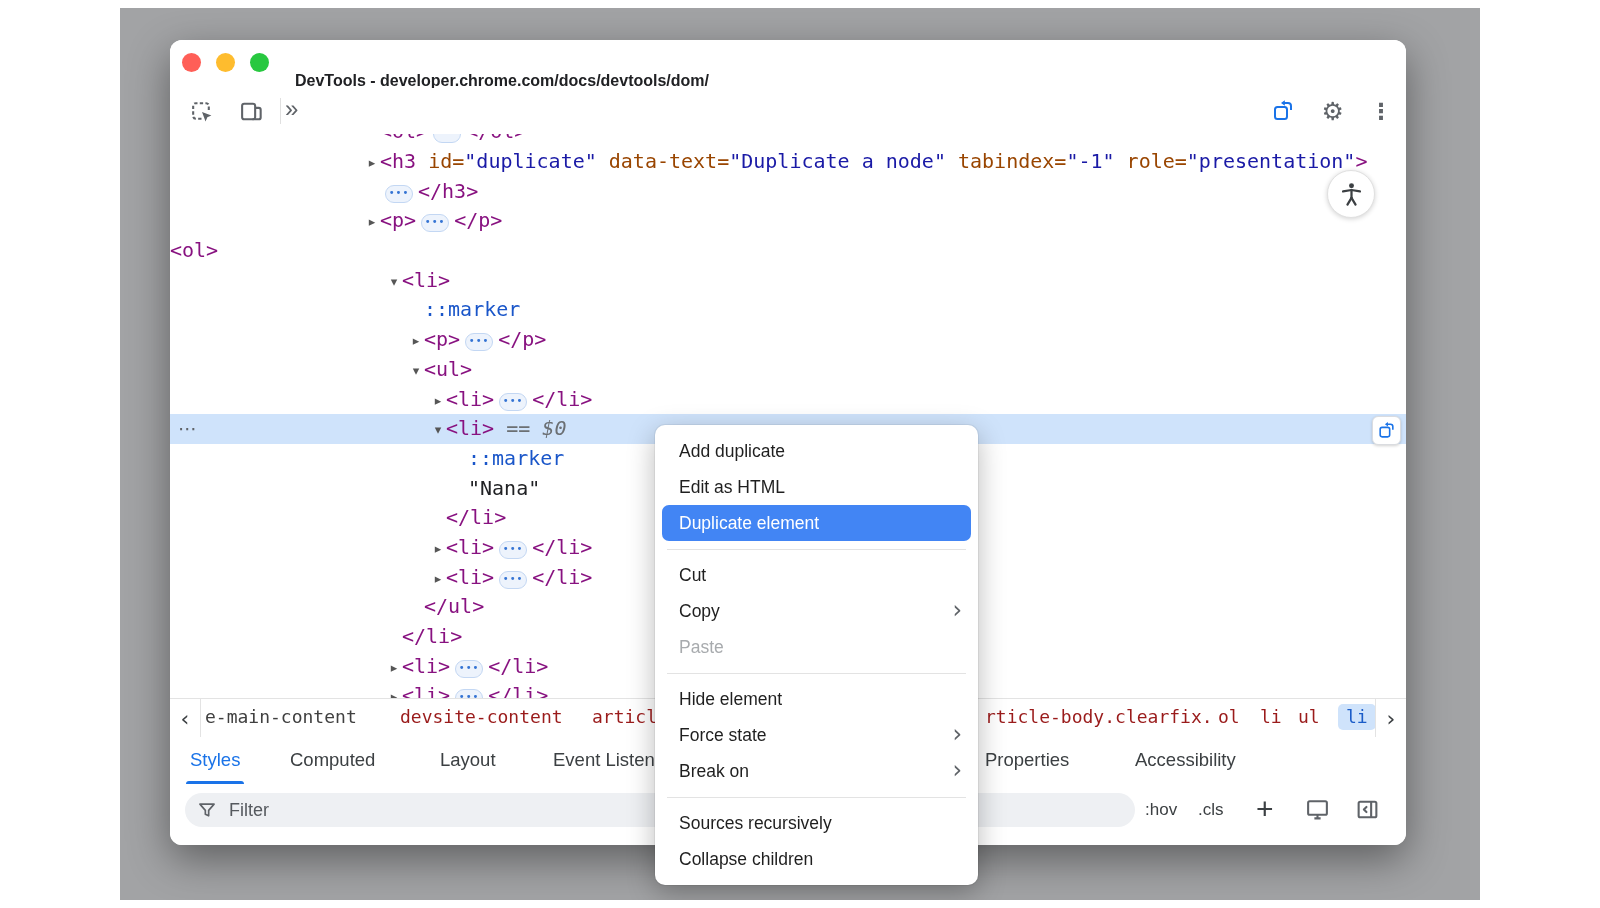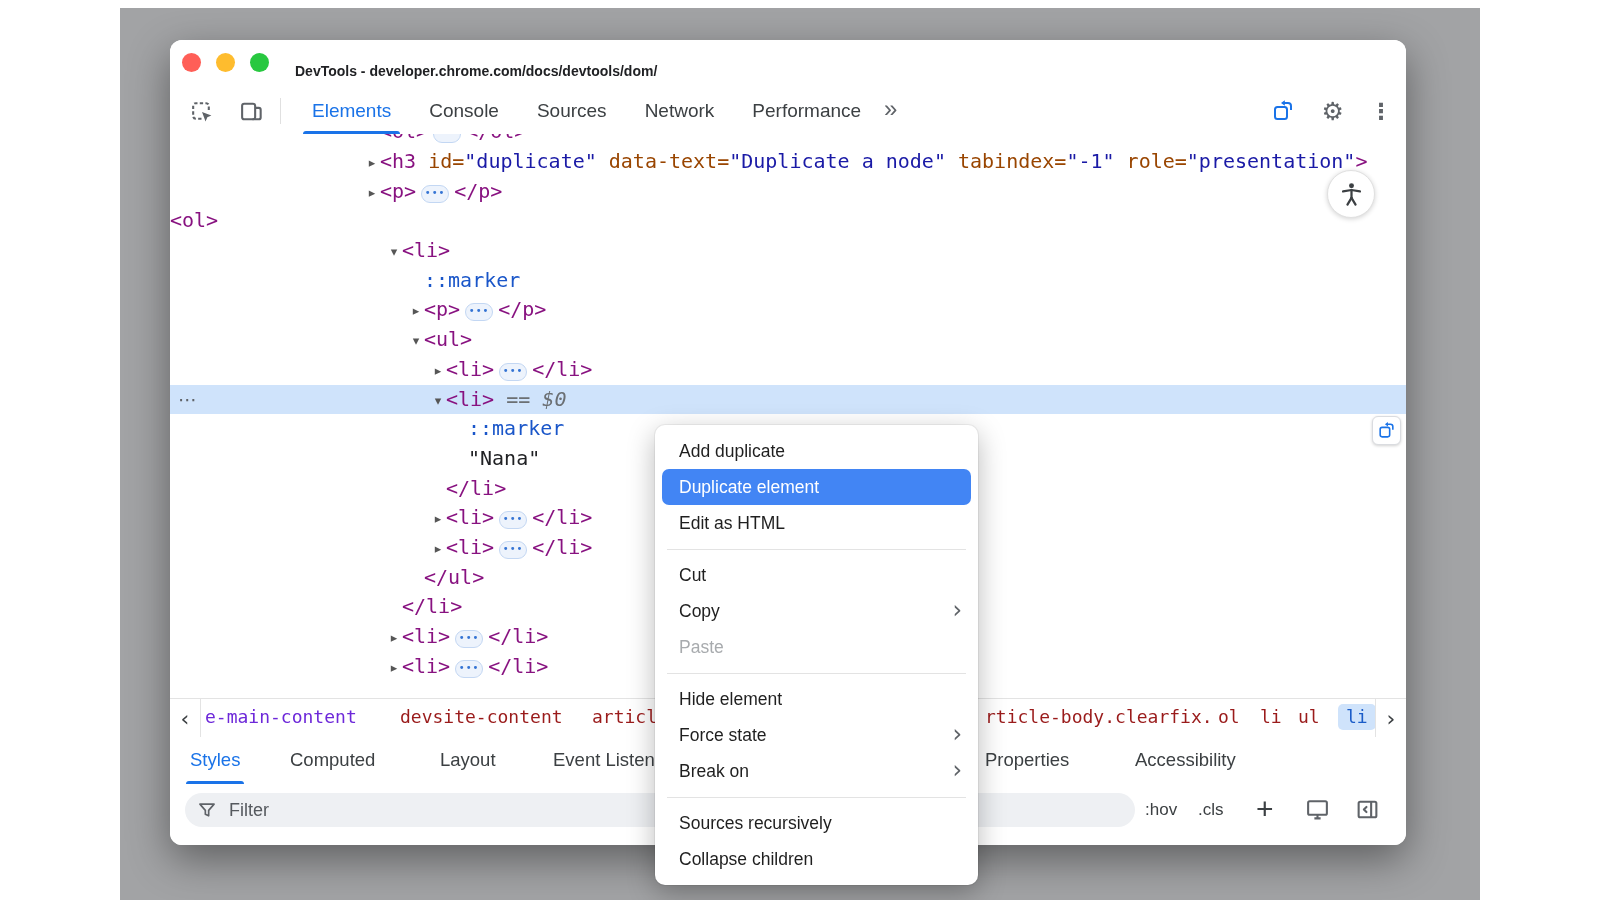--- a/index.html
+++ b/index.html
@@ -12,21 +12,21 @@
   
   .window{position:absolute;left:50px;top:32px;width:1236px;height:805px;background:#fff;
           border-radius:12px;box-shadow:0 14px 42px rgba(0,0,0,.42);overflow:hidden;}
 
   
   .titlebar{position:absolute;left:0;top:0;right:0;height:48px;border-bottom:1px solid #ececec;background:#fff;}
   .tl{position:absolute;top:13px;width:19px;height:19px;border-radius:50%;}
   .tl.r{left:12px;background:var(--traffic-red,#ff5f57);}
   .tl.y{left:46px;background:var(--traffic-yellow,#febc2e);}
   .tl.g{left:80px;background:var(--traffic-green,#28c840);}
-  .title{position:absolute;left:125px;top:7px;height:48px;line-height:48px;font-size:14px;font-weight:700;color:#202124;white-space:nowrap;}
+  .title{position:absolute;left:125px;top:17px;height:48px;line-height:48px;font-size:16px;font-weight:700;color:#202124;white-space:nowrap;}
 
   
   .toolbar{position:absolute;left:0;top:48px;right:0;height:46px;border-bottom:1px solid #e4e4e4;background:#fff;display:flex;align-items:center;}
   .tb-icon{flex:0 0 auto;display:flex;align-items:center;justify-content:center;width:26px;height:26px;}
   .tb-icon.first{margin-left:18px;} .tb-icon.second{margin-left:24px;}
   .tb-divider{flex:0 0 auto;width:1px;height:26px;background:#e0e0e0;margin-left:16px;}
   .tabs{display:flex;height:46px;margin-left:12px;}
   .tab{height:46px;line-height:46px;padding:0 19px;font-size:19px;color:#3c4043;position:relative;white-space:nowrap;cursor:default;}
   .tab.active{color:var(--accent,#1a73e8);font-weight:500;}
   .tab.active::after{content:"";position:absolute;left:10px;right:10px;bottom:0;height:3px;background:var(--accent,#1a73e8);border-radius:3px 3px 0 0;}
@@ -60,21 +60,21 @@
   .fab{position:absolute;left:1157px;top:36px;width:46px;height:46px;border-radius:50%;background:#fff;
        border:1px solid #e1e1e1;box-shadow:0 1px 5px rgba(0,0,0,.18);display:flex;align-items:center;justify-content:center;}
   
   .row-badge{position:absolute;right:5px;top:282px;width:27px;height:27px;background:#fff;border:1px solid #dadce0;
              border-radius:6px;box-shadow:0 1px 3px rgba(0,0,0,.18);display:flex;align-items:center;justify-content:center;}
 
   
   .crumbbar{position:absolute;left:0;top:658px;right:0;height:38px;background:#fff;border-top:1px solid #e3e3e3;border-bottom:1px solid #e3e3e3;}
   .crumbs{position:absolute;left:0;top:0;right:0;bottom:0;font-family:"DejaVu Sans Mono",monospace;font-size:18px;line-height:36px;}
   .crumb{position:absolute;top:0;height:36px;color:var(--crumb-red,#9a1b1b);white-space:nowrap;}
-  .crumb-dark{color:#6d28d9;}
+  .crumb-dark{color:#404040;}
   .crumb-sel{background:var(--selection-bg,#cfe3fb);color:#1a5cc8;padding:0 8px;border-radius:5px;height:26px;line-height:26px;top:5px;}
   .cr-btn{position:absolute;top:0;bottom:0;width:30px;background:#fff;display:flex;align-items:center;justify-content:center;
           font-size:22px;color:#3c4043;z-index:2;font-family:"DejaVu Sans",sans-serif;}
   .cr-btn.prev{left:0;border-right:1px solid #e3e3e3;}
   .cr-btn.next{right:0;border-left:1px solid #e3e3e3;}
 
   
   .side-tabs{position:absolute;left:0;top:696px;right:0;height:48px;background:#fff;border-bottom:1px solid #e3e3e3;}
   .stab{position:absolute;top:0;height:48px;line-height:48px;font-size:18.5px;color:#3c4043;white-space:nowrap;}
   .stab.active{color:var(--accent,#1a73e8);font-weight:500;}
@@ -123,44 +123,38 @@
             <path fill="#5f6368" d="M12.5 12.5l9 3.4-3.9 1.7-1.7 3.9z"></path>
           </svg>
       </span>
       <span class="tb-icon second">
         <svg width="25" height="25" viewBox="0 0 24 24" fill="none" stroke="#5f6368" stroke-width="2">
             <rect x="3" y="4.5" width="12.5" height="15" rx="2"></rect>
             <path d="M15.5 8.5h3.5a1.8 1.8 0 0 1 1.8 1.8v7.4a1.8 1.8 0 0 1-1.8 1.8h-6"></path>
           </svg>
       </span>
       <span class="tb-divider"></span>
-      <div class="tabs" id="main-tabs">
-          <div class="tab active">Elements</div>
-          <div class="tab">Console</div>
-          <div class="tab">Sources</div>
-          <div class="tab">Network</div>
-          <div class="tab">Performance</div>
-        </div>
       <span class="more-tabs">»</span>
       <div class="tb-right">
         <span class="tb-icon">
           <svg width="24" height="24" viewBox="0 0 24 24">
               <rect x="4" y="8" width="12" height="12" rx="2.5" fill="none" stroke="#1a73e8" stroke-width="2"></rect>
               <path d="M13 4h4a3 3 0 0 1 3 3v4" fill="none" stroke="#1a73e8" stroke-width="2"></path>
               <path d="M13.8 1.2 10 4l3.8 2.8z" fill="#1a73e8"></path>
             </svg>
         </span>
         <span class="glyph-icon gear">⚙</span>
         <span class="glyph-icon kebab">⋮</span>
       </div>
     </div>
 
     <div class="dom-pane" id="dom-rows">
         <div class="row clipped" style="padding-left: 210px;"><span class="row-in"><span class="tok-tag">&lt;ol&gt;</span><span class="dots-badge">•••</span><span class="tok-tag">&lt;/ol&gt;</span></span></div>
         <div class="row" style="padding-left: 210px;"><span class="row-in"><span class="arrow">▸</span><span class="tok-tag">&lt;h3</span><span class="tok-attr"> id=</span><span class="tok-val">"duplicate"</span><span class="tok-attr"> data-text=</span><span class="tok-val">"Duplicate a node"</span><span class="tok-attr"> tabindex=</span><span class="tok-val">"-1"</span><span class="tok-attr"> role=</span><span class="tok-val">"presentation"</span><span class="tok-tag">&gt;</span></span></div>
+        <div class="row" style="padding-left: 210px;"><span class="row-in"><span class="dots-badge">•••</span><span class="tok-tag">&lt;/h3&gt;</span></span></div>
         <div class="row" style="padding-left: 210px;"><span class="row-in"><span class="arrow">▸</span><span class="tok-tag">&lt;p&gt;</span><span class="dots-badge">•••</span><span class="tok-tag">&lt;/p&gt;</span></span></div>
         <div class="row" style=""><span class="row-in"><span class="arrow">▾</span><span class="tok-tag">&lt;ol&gt;</span></span></div>
         <div class="row" style="padding-left: 232px;"><span class="row-in"><span class="arrow">▾</span><span class="tok-tag">&lt;li&gt;</span></span></div>
         <div class="row" style="padding-left: 254px;"><span class="row-in"><span class="tok-pseudo">::marker</span></span></div>
         <div class="row" style="padding-left: 254px;"><span class="row-in"><span class="arrow">▸</span><span class="tok-tag">&lt;p&gt;</span><span class="dots-badge">•••</span><span class="tok-tag">&lt;/p&gt;</span></span></div>
         <div class="row" style="padding-left: 254px;"><span class="row-in"><span class="arrow">▾</span><span class="tok-tag">&lt;ul&gt;</span></span></div>
         <div class="row" style="padding-left: 276px;"><span class="row-in"><span class="arrow">▸</span><span class="tok-tag">&lt;li&gt;</span><span class="dots-badge">•••</span><span class="tok-tag">&lt;/li&gt;</span></span></div>
         <div class="row selected" style="padding-left: 276px;"><span class="gutter-dots">⋯</span><span class="row-in"><span class="arrow">▾</span><span class="tok-tag">&lt;li&gt;</span><span class="tok-op"> == </span><span class="tok-dollar">$0</span></span></div>
         <div class="row" style="padding-left: 298px;"><span class="row-in"><span class="tok-pseudo">::marker</span></span></div>
         <div class="row" style="padding-left: 298px;"><span class="row-in"><span class="tok-text">"Nana"</span></span></div>
@@ -240,22 +234,22 @@
             <rect x="3.5" y="4.5" width="17" height="15" rx="1.5"></rect>
             <path d="M15.5 4.5v15"></path>
             <path d="M11 9.5 8.5 12l2.5 2.5" stroke-linecap="round" stroke-linejoin="round"></path>
           </svg>
       </span>
     </div>
   </div>
 
   <div class="menu" id="ctx-menu">
       <div class="mi"><span>Add duplicate</span></div>
+      <div class="mi"><span>Edit as HTML</span></div>
       <div class="mi hl"><span>Duplicate element</span></div>
-      <div class="mi"><span>Edit as HTML</span></div>
       <div class="sep"></div>
       <div class="mi"><span>Cut</span></div>
       <div class="mi"><span>Copy</span><span class="sub">›</span></div>
       <div class="mi dis"><span>Paste</span></div>
       <div class="sep"></div>
       <div class="mi"><span>Hide element</span></div>
       <div class="mi"><span>Force state</span><span class="sub">›</span></div>
       <div class="mi"><span>Break on</span><span class="sub">›</span></div>
       <div class="sep"></div>
       <div class="mi"><span>Sources recursively</span></div>

